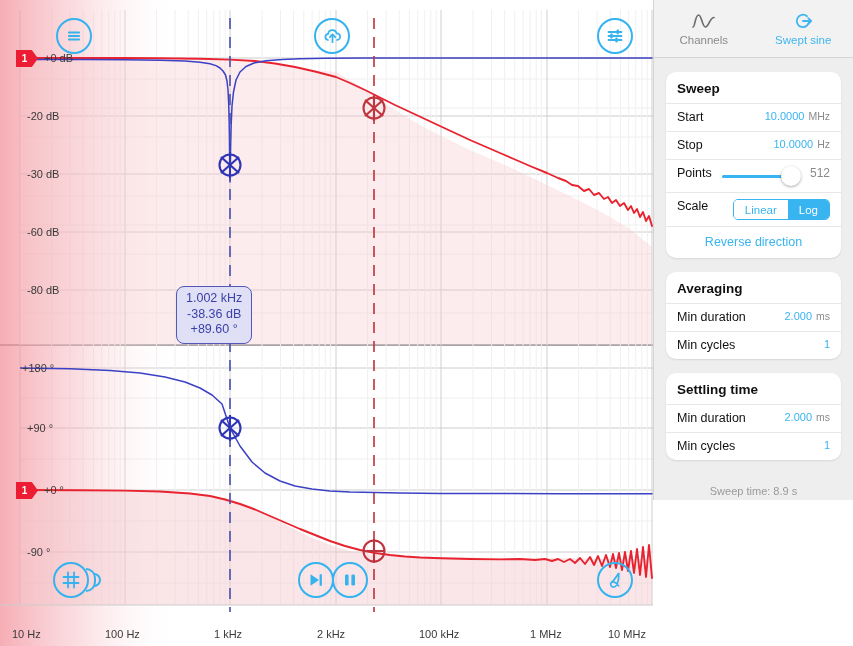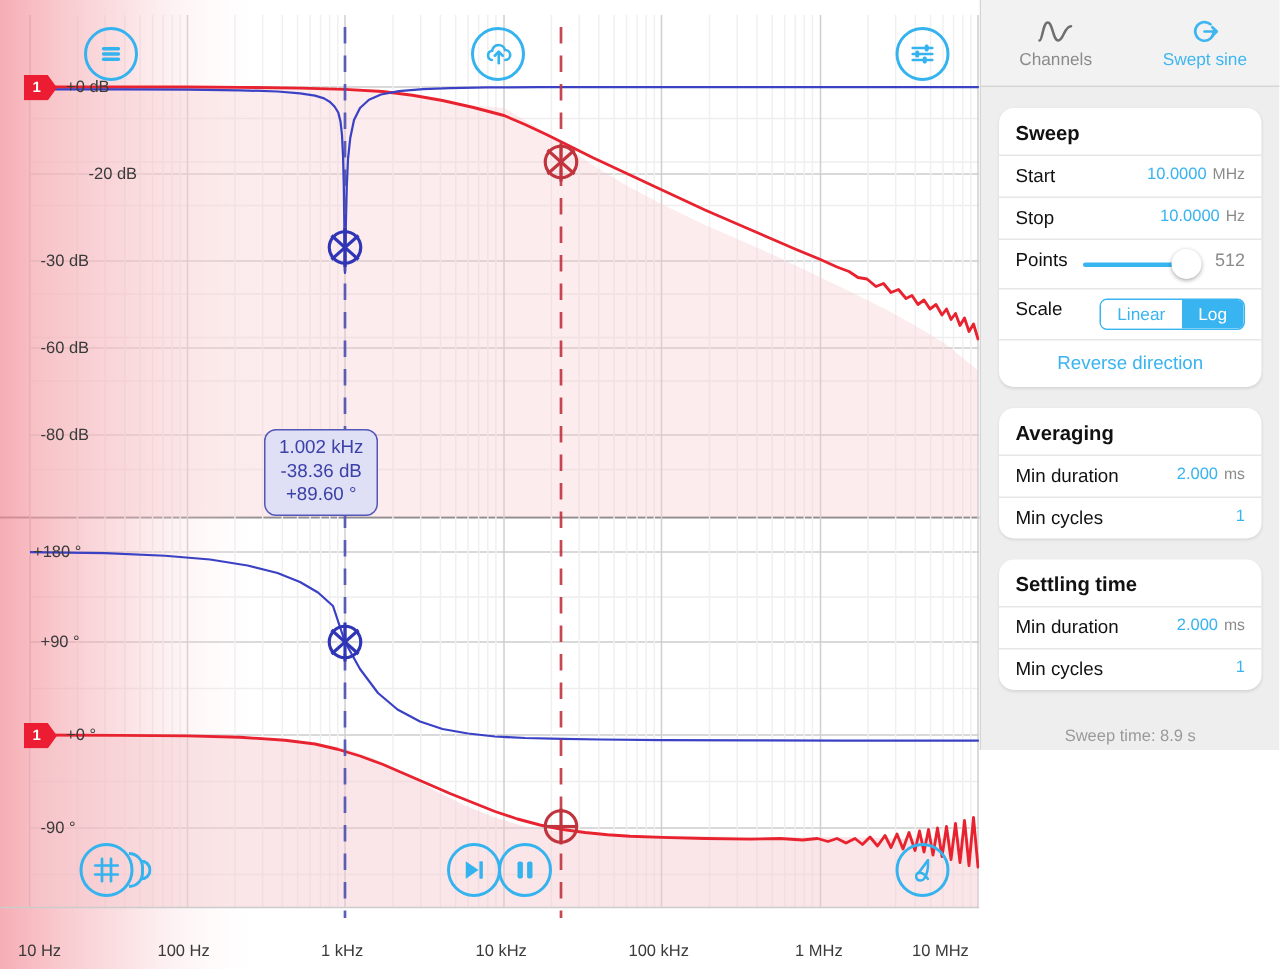--- a/index.html
+++ b/index.html
@@ -393,37 +393,37 @@
       <g stroke="#c0343e" stroke-width="2.1" fill="none">
         <circle cx="374" cy="551" r="10.5"></circle>
         <line x1="364" y1="551" x2="384" y2="551"></line>
         <line x1="374" y1="539" x2="374" y2="563"></line>
       </g>
 
       <line x1="0" y1="605" x2="653" y2="605" stroke="#cccccc" stroke-width="1"></line>
     </svg>
 
     <div class="tick tick-y" style="top:52px; left:44px;">+0 dB</div>
-    <div class="tick tick-y" style="top:110px;margin-left:32px;">-20 dB</div>
+    <div class="tick tick-y" style="top:110px;">-20 dB</div>
     <div class="tick tick-y" style="top:168px;">-30 dB</div>
     <div class="tick tick-y" style="top:226px;">-60 dB</div>
     <div class="tick tick-y" style="top:284px;">-80 dB</div>
 
     <div class="tick tick-y" style="top:362px; left:22px;">+180 °</div>
     <div class="tick tick-y" style="top:422px;">+90 °</div>
     <div class="tick tick-y" style="top:484px; left:44px;">+0 °</div>
     <div class="tick tick-y" style="top:546px;">-90 °</div>
 
     <div class="chan-badge" style="top:50px;">1</div>
     <div class="chan-badge" style="top:482px;">1</div>
 
     <div class="tick tick-x" style="left:12px;">10 Hz</div>
     <div class="tick tick-x" style="left:105px;">100 Hz</div>
     <div class="tick tick-x" style="left:214px;">1 kHz</div>
-    <div class="tick tick-x" style="left:317px;">10 kHz</div>
+    <div class="tick tick-x" style="left:317px;">2 kHz</div>
     <div class="tick tick-x" style="left:419px;">100 kHz</div>
     <div class="tick tick-x" style="left:530px;">1 MHz</div>
     <div class="tick tick-x" style="left:608px;">10 MHz</div>
 
     <div class="cursor-box blue" style="left:176px; top:286px;">
       <div>1.002 kHz</div>
       <div>-38.36 dB</div>
       <div>+89.60 °</div>
     </div>
 

